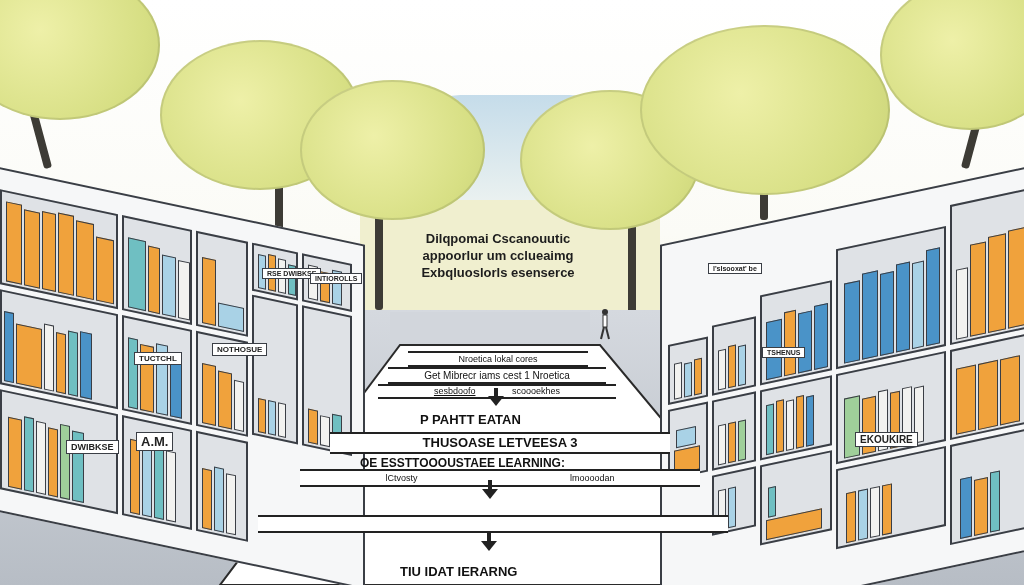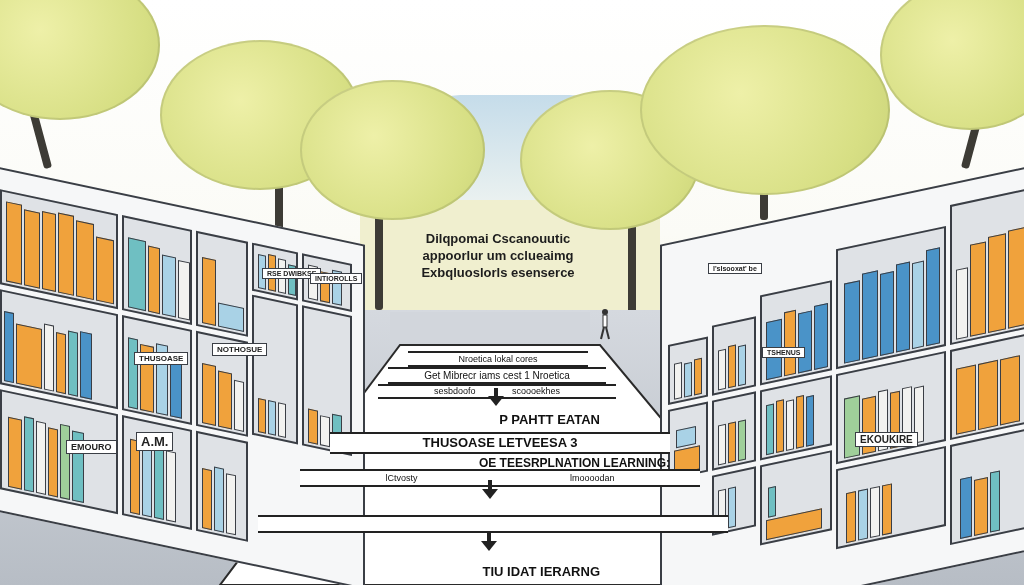--- a/index.html
+++ b/index.html
@@ -19,21 +19,21 @@
   .b-bl { background: #4a93c8; }
   .b-tl { background: #6fbfc2; }
   .b-wh { background: #f2f2f0; }
   .b-gr { background: #9fcf9a; }
   .b-lb { background: #a9d2e6; }
   .label { position: absolute; background: #ffffff; border: 1.5px solid #3a3e45; font-size: 9px; font-weight: bold; color: #222; padding: 1px 4px; white-space: nowrap; }
   .banner { position: absolute; background: #ffffff; border-top: 2px solid #222; border-bottom: 2px solid #222; text-align: center; color: #111; font-weight: bold; box-sizing: border-box; }
   .arrow { position: absolute; width: 0; height: 0; border-left: 8px solid transparent; border-right: 8px solid transparent; border-top: 10px solid #222; }
   .arrow-stem { position: absolute; width: 4px; background: #222; }
   .title-text { position: absolute; left: 398px; top: 230px; width: 200px; text-align: center; font-size: 13px; font-weight: bold; color: #1d1d1d; line-height: 17px; }
-  .floor-text { position: absolute; text-align: right; color: #111; font-weight: bold; white-space: nowrap; }
+  .floor-text { position: absolute; text-align: left; color: #111; font-weight: bold; white-space: nowrap; }
   .figure { position: absolute; left: 600px; top: 308px; width: 10px; height: 32px; }
 </style>
 </head>
 <body>
 
 <div class="scene">
 
   <div class="sky"></div>
   <div class="backdrop"></div>
 
@@ -161,23 +161,23 @@
     </div>
     <div class="cell" style="left:204px; top:220px; width:52px; height:100px;">
       <div class="book b-or" style="left:4px; width:10px; height:60px;"></div>
       <div class="book b-lb" style="left:16px; width:10px; height:64px;"></div>
       <div class="book b-wh" style="left:28px; width:10px; height:60px;"></div>
     </div>
   </div>
 
   <div class="label" style="left:262px; top:268px; font-size:7px;">RSE DWIBKSE</div>
   <div class="label" style="left:310px; top:273px; font-size:7px;">INTIOROLLS</div>
-  <div class="label" style="left:134px; top:352px; font-size:8px;">THUSOASE</div>
+  <div class="label" style="left:134px; top:352px; font-size:8px;">TUCTCHL</div>
   <div class="label" style="left:212px; top:343px; font-size:8px;">NOTHOSUE</div>
-  <div class="label" style="left:66px; top:440px; font-size:9px;">EMOURO</div>
+  <div class="label" style="left:66px; top:440px; font-size:9px;">DWIBKSE</div>
   <div class="label" style="left:136px; top:432px; font-size:13px;">A.M.</div>
 
   <div class="shelf" style="left:660px; top:165px; width:375px; height:385px; transform: skewY(-12deg); transform-origin: right top;">
     <div class="cell" style="left:6px; top:100px; width:40px; height:60px;">
       <div class="book b-wh" style="left:4px; width:8px; height:36px;"></div>
       <div class="book b-lb" style="left:14px; width:8px; height:34px;"></div>
       <div class="book b-or" style="left:24px; width:8px; height:36px;"></div>
     </div>
     <div class="cell" style="left:50px; top:90px; width:44px; height:70px;">
       <div class="book b-wh" style="left:4px; width:8px; height:40px;"></div>
@@ -260,33 +260,33 @@
   <div class="label" style="left:762px; top:347px; font-size:7px;">TSHENUS</div>
   <div class="label" style="left:855px; top:432px; font-size:10px;">EKOUKIRE</div>
 
   <div class="banner" style="left:408px; top:351px; width:180px; height:16px; font-size:9px; line-height:12px; font-weight:normal;">
     <span>Nroetica lokal cores</span>
   </div>
   <div class="banner" style="left:388px; top:367px; width:218px; height:17px; font-size:10px; line-height:13px; font-weight:normal;">
     <span>Get Mibrecr iams cest 1 Nroetica</span>
   </div>
   <div class="banner" style="left:378px; top:384px; width:238px; height:15px; font-size:9px; line-height:11px; font-weight:normal;">
-    <span style="margin-right:34px;">sesbdoofo</span>
+    <span style="margin-right:34px;text-decoration:underline;">sesbdoofo</span>
     <span>scoooekhes</span>
   </div>
 
   <div class="arrow-stem" style="left:494px; top:388px; height:10px;"></div>
   <div class="arrow" style="left:488px; top:396px;"></div>
 
   <div class="floor-text" style="left:420px; top:412px; width:180px; font-size:13px;">P PAHTT EATAN</div>
 
   <div class="banner" style="left:330px; top:432px; width:340px; height:22px; font-size:13px; line-height:18px;">
     <span>THUSOASE LETVEESA 3</span>
   </div>
-  <div class="floor-text" style="left:360px; top:456px; width:310px; font-size:12px;">OE TEESRPLNATION LEARNING:</div>
+  <div class="floor-text" style="left:360px; top:456px; width:310px; font-size:12px;">OE ESSTTOOOUSTAEE LEARNING:</div>
 
   <div class="banner" style="left:300px; top:469px; width:400px; height:18px; font-size:9px; line-height:14px; font-weight:normal;">
     <span style="margin-right:150px;">lCtvosty</span>
     <span>lmoooodan</span>
   </div>
 
   <div class="arrow-stem" style="left:488px; top:480px; height:10px;"></div>
   <div class="arrow" style="left:482px; top:489px;"></div>
 
 

